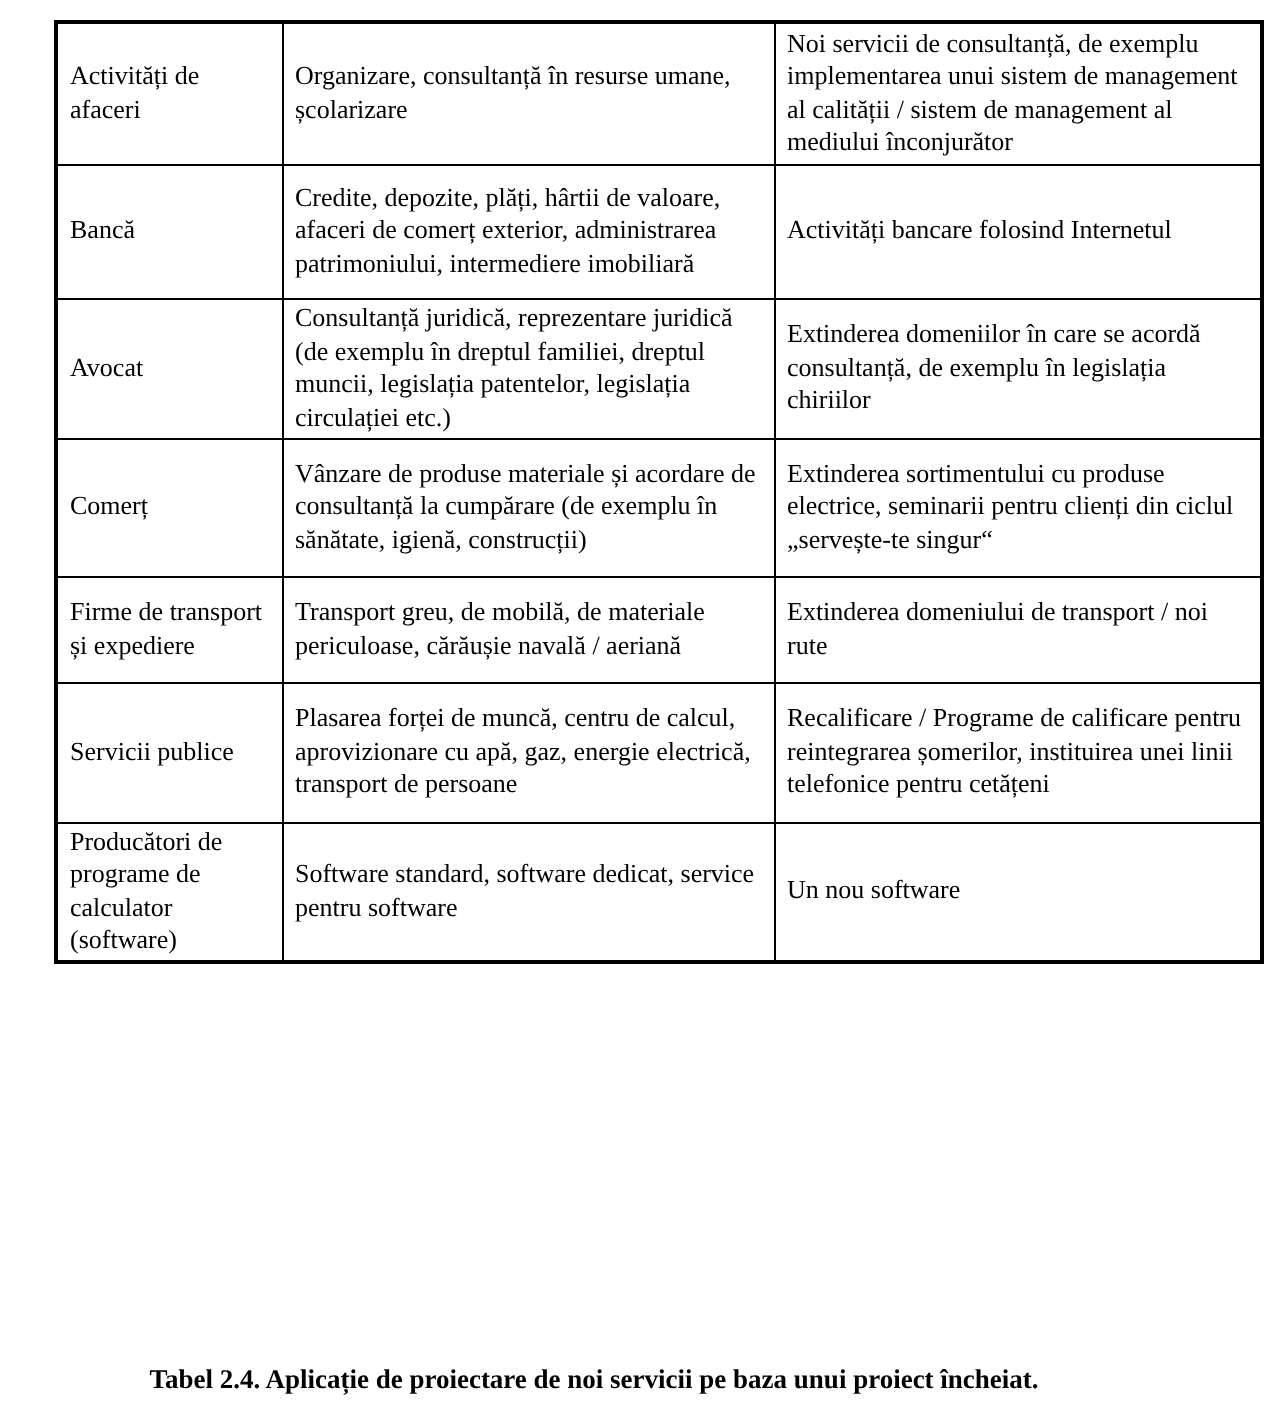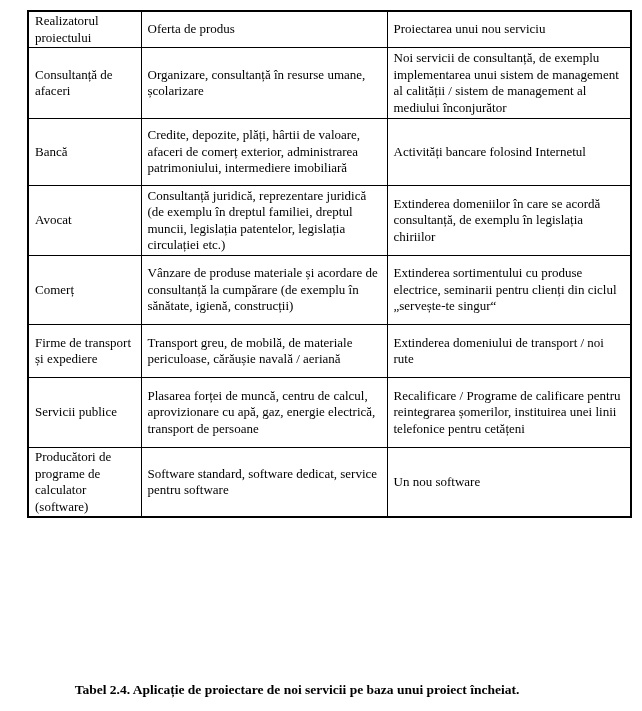--- a/index.html
+++ b/index.html
@@ -58,27 +58,22 @@
 </head>
 <body>
 
 <table class="doc-table">
   <colgroup>
       <col class="c1">
       <col class="c2">
       <col class="c3">
     </colgroup>
   <tbody>
-    <tr class="r-header">
-      <td>Realizatorul proiectului</td>
-      <td>Oferta de produs</td>
-      <td>Proiectarea unui nou serviciu</td>
-    </tr>
     <tr class="r-3">
-      <td>Consultanță de afaceri</td>
+      <td>Activități de afaceri</td>
       <td>Organizare, consultanță în resurse umane, școlarizare</td>
       <td>Noi servicii de consultanță, de exemplu implementarea unui sistem de management al calității / sistem de management al mediului înconjurător</td>
     </tr>
     <tr class="r-4">
       <td>Bancă</td>
       <td>Credite, depozite, plăți, hârtii de valoare, afaceri de comerț exterior, administrarea patrimoniului, intermediere imobiliară</td>
       <td>Activități bancare folosind Internetul</td>
     </tr>
     <tr class="r-8">
       <td>Avocat</td>

